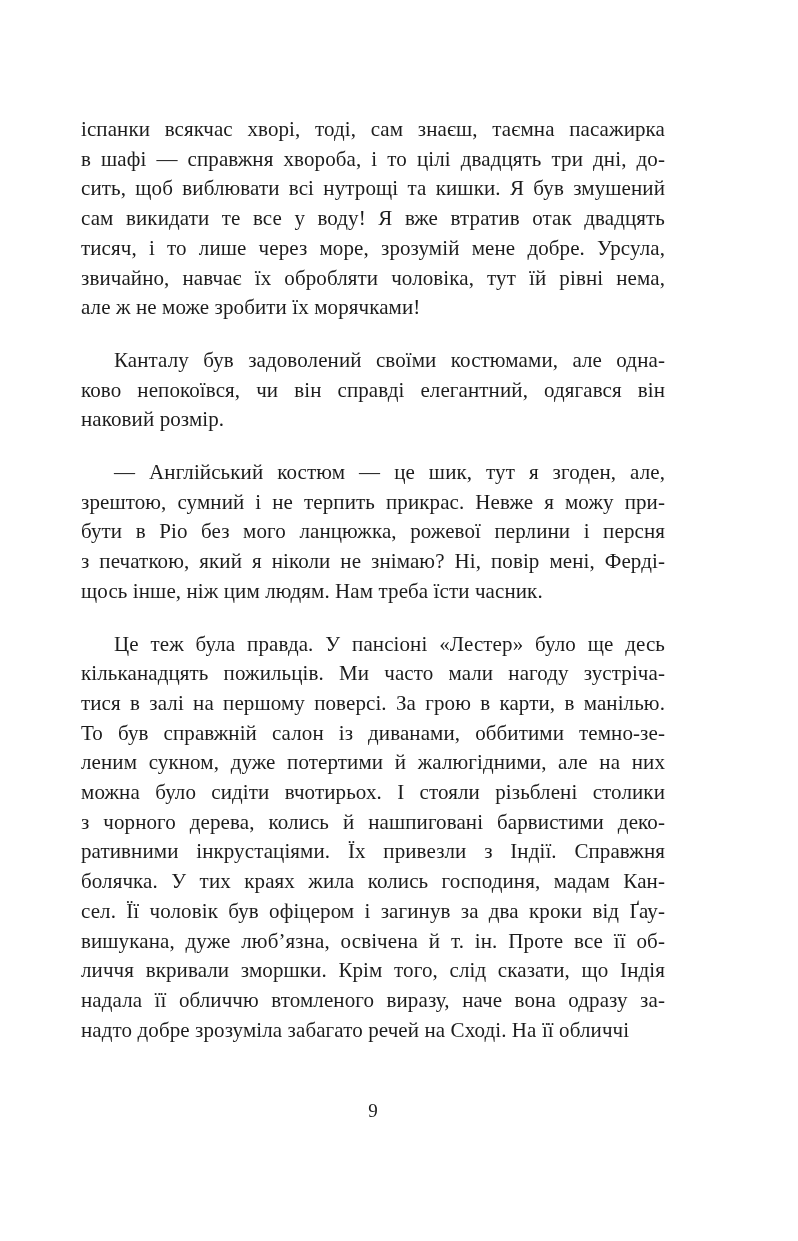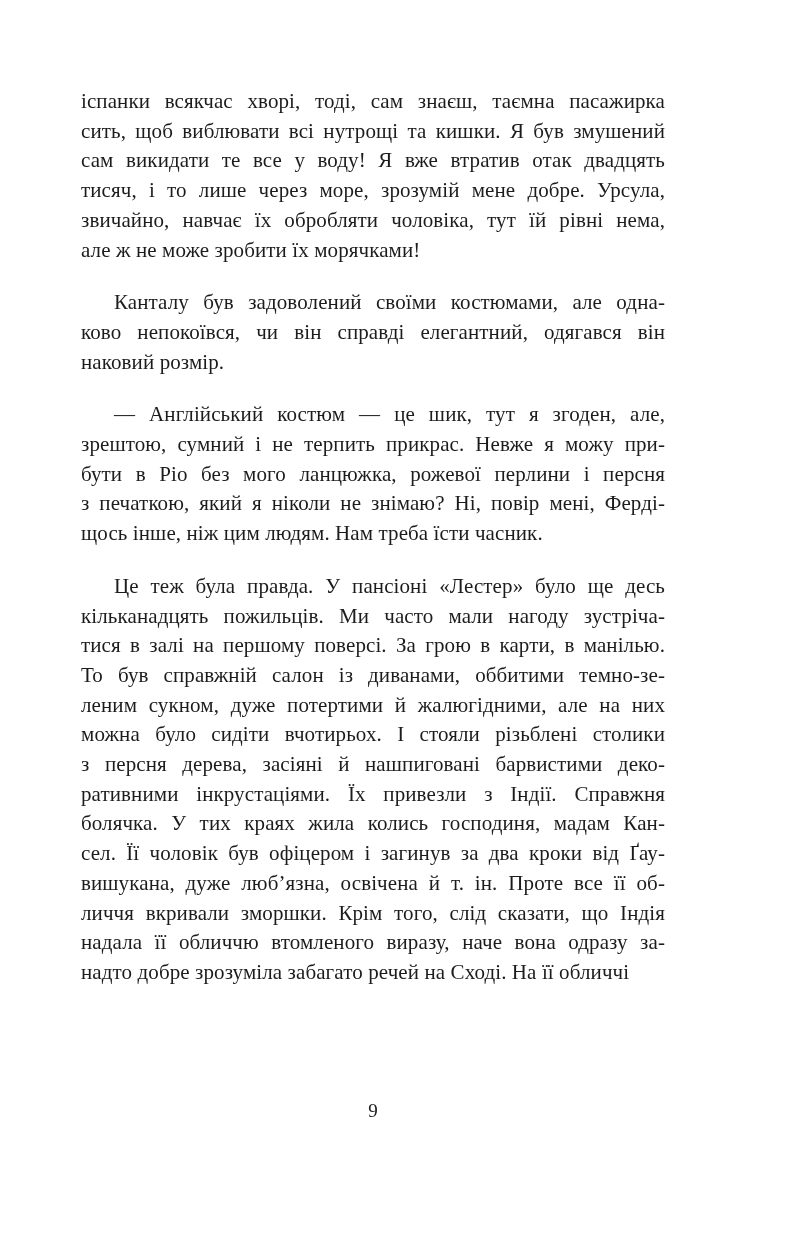--- a/index.html
+++ b/index.html
@@ -12,21 +12,21 @@
     width: 798px;
     height: 1241px;
     background: #ffffff;
     font-family: "Liberation Serif", "DejaVu Serif", serif;
     color: #1c1c1c;
     overflow: hidden;
   }
   .text-block {
     position: absolute;
     left: 81px;
-    top: 87px;
+    top: 115px;
     width: 584px;
     font-size: 21px;
     line-height: 29.7px;
     letter-spacing: 0.1px;
   }
   .paragraph {
     margin: 0;
     padding: 0;
   }
   .line {
@@ -51,20 +51,21 @@
     color: #1c1c1c;
   }
 </style>
 </head>
 <body>
 
 <div class="book-page">
   <div class="text-block">
       <div class="paragraph">
         <div class="line">іспанки всякчас хворі, тоді, сам знаєш, таємна пасажирка</div>
+        <div class="line">в шафі — справжня хвороба, і то цілі двадцять три дні, до-</div>
         <div class="line">сить, щоб виблювати всі нутрощі та кишки. Я був змушений</div>
         <div class="line">сам викидати те все у воду! Я вже втратив отак двадцять</div>
         <div class="line">тисяч, і то лише через море, зрозумій мене добре. Урсула,</div>
         <div class="line">звичайно, навчає їх обробляти чоловіка, тут їй рівні нема,</div>
         <div class="line last">але ж не може зробити їх морячками!</div>
       </div>
       <div class="paragraph">
         <div class="line indent">Канталу був задоволений своїми костюмами, але одна-</div>
         <div class="line">ково непокоївся, чи він справді елегантний, одягався він</div>
         <div class="line last">наковий розмір.</div>
@@ -76,21 +77,21 @@
         <div class="line">з печаткою, який я ніколи не знімаю? Ні, повір мені, Ферді-</div>
         <div class="line last">щось інше, ніж цим людям. Нам треба їсти часник.</div>
       </div>
       <div class="paragraph">
         <div class="line indent">Це теж була правда. У пансіоні «Лестер» було ще десь</div>
         <div class="line">кільканадцять пожильців. Ми часто мали нагоду зустріча-</div>
         <div class="line">тися в залі на першому поверсі. За грою в карти, в манілью.</div>
         <div class="line">То був справжній салон із диванами, оббитими темно-зе-</div>
         <div class="line">леним сукном, дуже потертими й жалюгідними, але на них</div>
         <div class="line">можна було сидіти вчотирьох. І стояли різьблені столики</div>
-        <div class="line">з персня дерева, засіяні й нашпиговані барвистими деко-</div>
+        <div class="line">з чорного дерева, колись й нашпиговані барвистими деко-</div>
         <div class="line">ративними інкрустаціями. Їх привезли з Індії. Справжня</div>
         <div class="line">болячка. У тих краях жила колись господиня, мадам Кан-</div>
         <div class="line">сел. Її чоловік був офіцером і загинув за два кроки від Ґау-</div>
         <div class="line">вишукана, дуже люб’язна, освічена й т. ін. Проте все її об-</div>
         <div class="line">личчя вкривали зморшки. Крім того, слід сказати, що Індія</div>
         <div class="line">надала її обличчю втомленого виразу, наче вона одразу за-</div>
         <div class="line last">надто добре зрозуміла забагато речей на Сході. На її обличчі</div>
       </div>
     </div>
   <div class="page-number">9</div>

